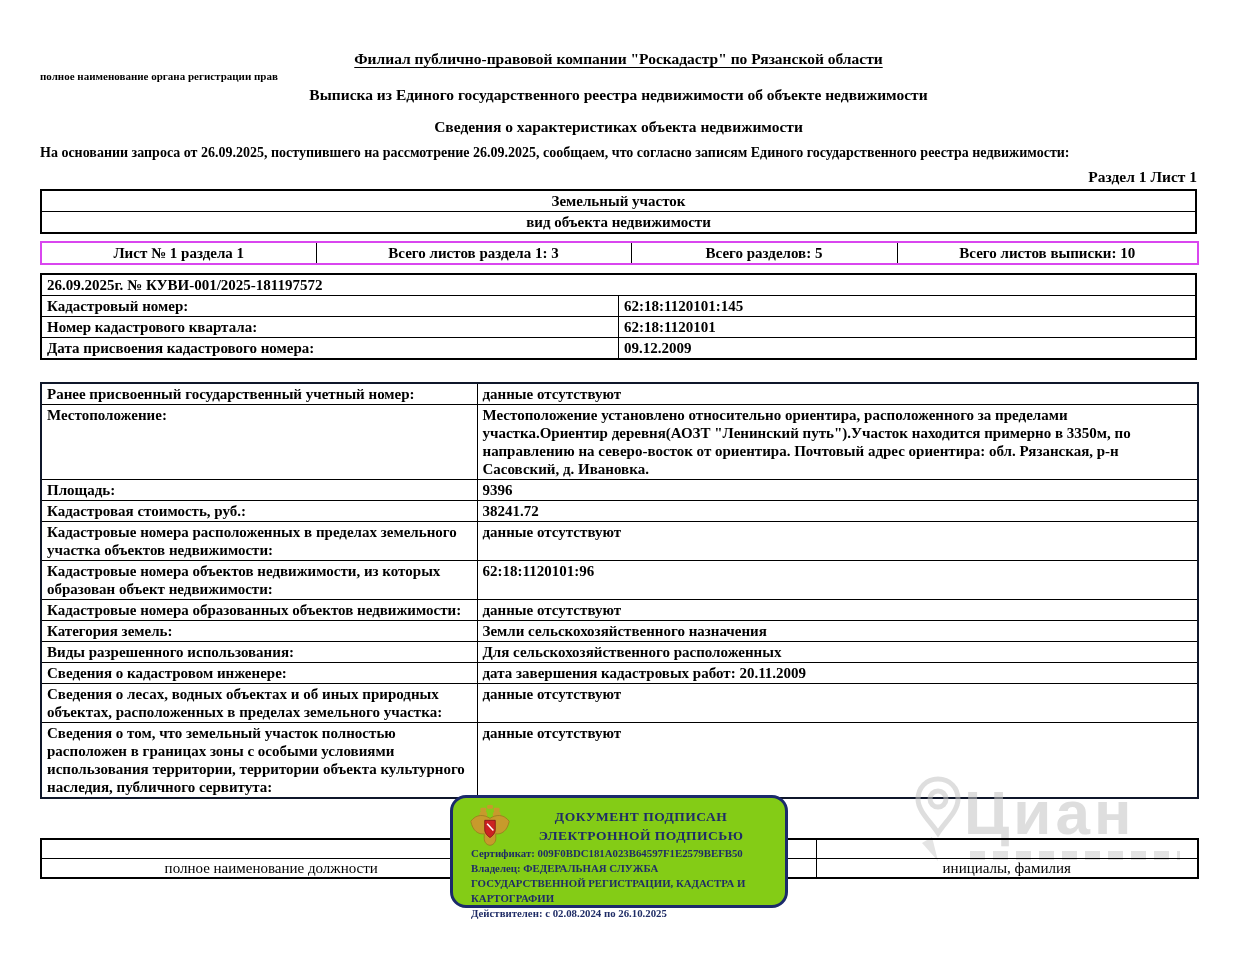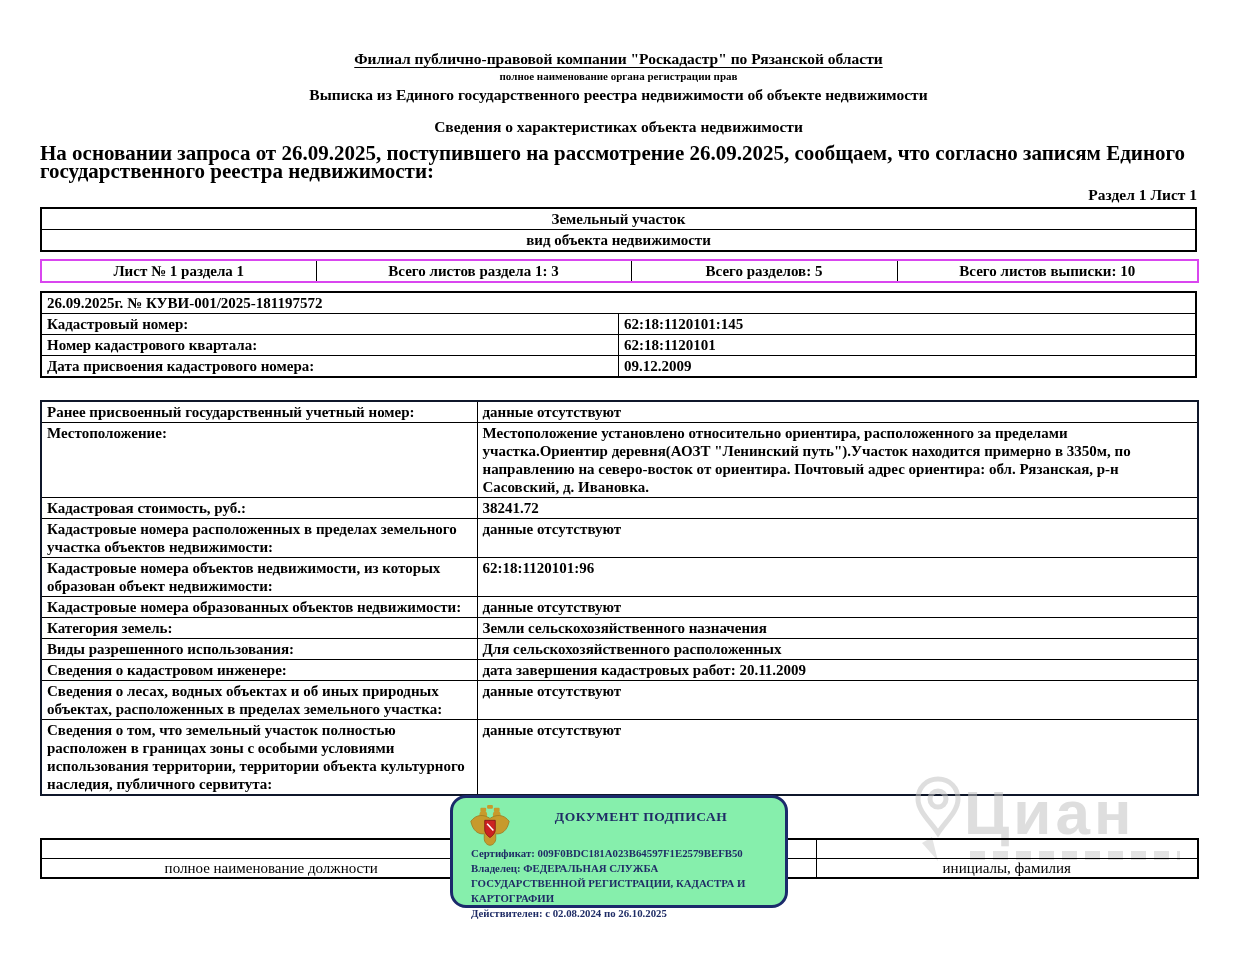--- a/index.html
+++ b/index.html
@@ -3,24 +3,24 @@
 <meta charset="utf-8">
 <style>
   * { box-sizing: border-box; margin: 0; padding: 0; }
   html, body { background: #ffffff; }
   body { font-family: "Liberation Serif", "DejaVu Serif", serif; color: #000; }
   .page { position: relative; width: 1238px; height: 957px; background: #fff; overflow: hidden; }
   .content { position: absolute; left: 40px; top: 0; width: 1157px; font-weight: bold; }
 
   
   .org-name { margin-top: 50px; text-align: center; font-size: 15.5px; line-height: 18px; text-decoration: underline; text-underline-offset: 3px; }
-  .org-caption { margin-top: 2px; text-align: center; font-size: 11px; line-height: 12px; }
+  .org-caption { margin-top: 2px; font-size: 11px; line-height: 12px; }
   .doc-title { margin-top: 4px; text-align: center; font-size: 15.5px; line-height: 18px; }
   .section-title { margin-top: 14px; text-align: center; font-size: 15.5px; line-height: 18px; }
-  .intro { margin-top: 8px; font-size: 21px; line-height: 18px; }
+  .intro { margin-top: 8px; font-size: 14px; line-height: 18px; }
   .section-page { margin-top: 6px; text-align: right; font-size: 15.5px; line-height: 18px; }
 
   
   table { border-collapse: collapse; width: 1157px; table-layout: fixed; }
   td { border: 1px solid #000; font-size: 15px; line-height: 18px; padding: 1px 5px; vertical-align: top; word-wrap: break-word; }
   table.t1 { margin-top: 3px; border: 2px solid #000; padding-left: 32px; }
   table.t1 td { text-align: center; }
   table.t2 { margin-top: 7px; border: 2px solid #d946ef; }
   table.t2 td { text-align: center; }
   table.t3 { margin-top: 8px; border: 2px solid #000; }
@@ -34,21 +34,21 @@
   .sign-table td { text-align: center; height: 19px; padding: 0 4px; font-size: 15px; }
 
   
   .watermark { position: absolute; top: -22px; left: 872px; z-index: 0; display: flex; align-items: flex-start; pointer-events: none; }
   .watermark-text { font-size: 62px; line-height: 80px; font-family: "Liberation Sans", sans-serif; font-weight: bold; color: rgba(195,195,195,0.55); letter-spacing: 4px; }
   .watermark-dashes { position: absolute; top: 78px; left: 58px; width: 210px; height: 9px;
     background: repeating-linear-gradient(90deg, rgba(205,205,205,0.55) 0 15px, transparent 15px 23px); }
 
   
   .stamp { position: absolute; top: 0; left: 410px; width: 338px; height: 113px; z-index: 2;
-    background: #86efac; border: 3px solid #1b2a6b; border-radius: 16px; padding: 6px 16px 4px 14px; }
+    background: #84cc16; border: 3px solid #1b2a6b; border-radius: 16px; padding: 6px 16px 4px 14px; }
   .stamp-head { display: flex; align-items: flex-start; }
   .stamp-eagle { width: 46px; height: 48px; flex: 0 0 46px; }
   .stamp-titles { flex: 1; text-align: center; margin-top: 3px; }
   .stamp-title { font-size: 13.5px; line-height: 19px; font-weight: bold; color: #1f2c66; letter-spacing: 0.5px; }
   .stamp-detail { font-size: 10.8px; line-height: 15px; font-weight: bold; color: #1f2c66; margin-left: 4px; }
   .stamp-detail.first { margin-top: -6px; }
 </style>
 </head>
 <body>
 
@@ -106,20 +106,24 @@
 
     <table class="t4">
       <tbody>
           <tr>
         <td class="col-label">Ранее присвоенный государственный учетный номер:</td>
         <td class="col-value">данные отсутствуют</td>
       </tr>
       <tr>
         <td class="col-label">Местоположение:</td>
         <td class="col-value">Местоположение установлено относительно ориентира, расположенного за пределами участка.Ориентир деревня(АОЗТ "Ленинский путь").Участок находится примерно в 3350м, по направлению на северо-восток от ориентира. Почтовый адрес ориентира: обл. Рязанская, р-н Сасовский, д. Ивановка.</td>
+      </tr>
+      <tr>
+        <td class="col-label">Площадь:</td>
+        <td class="col-value">9396</td>
       </tr>
       <tr>
         <td class="col-label">Кадастровая стоимость, руб.:</td>
         <td class="col-value">38241.72</td>
       </tr>
       <tr>
         <td class="col-label">Кадастровые номера расположенных в пределах земельного участка объектов недвижимости:</td>
         <td class="col-value">данные отсутствуют</td>
       </tr>
       <tr>
@@ -187,20 +191,21 @@
           <rect x="12" y="4" width="6" height="4" rx="1" fill="#c79a2c"></rect>
           <rect x="26" y="4" width="6" height="4" rx="1" fill="#c79a2c"></rect>
           <circle cx="15" cy="11" r="4" fill="#c79a2c"></circle>
           <circle cx="29" cy="11" r="4" fill="#c79a2c"></circle>
           <path d="M2,18 C8,10 16,11 22,15 C28,11 36,10 42,18 C40,28 34,32 28,31 L28,36 C28,40 25,43 22,43 C19,43 16,40 16,36 L16,31 C10,32 4,28 2,18 Z" fill="#c79a2c" stroke="#9a7720" stroke-width="0.8"></path>
           <path d="M16.5,17 h11 v10 c0,4.5 -5.5,8 -5.5,8 c0,0 -5.5,-3.5 -5.5,-8 Z" fill="#cc2222" stroke="#7a1414" stroke-width="0.8"></path>
           <path d="M19,20.5 l6.5,7" stroke="#ffffff" stroke-width="1.6"></path>
         </svg>
         <div class="stamp-titles">
           <div class="stamp-title">ДОКУМЕНТ ПОДПИСАН</div>
+          <div class="stamp-title">ЭЛЕКТРОННОЙ ПОДПИСЬЮ</div>
         </div>
       </div>
       <div class="stamp-detail first">Сертификат: 009F0BDC181A023B64597F1E2579BEFB50</div>
       <div class="stamp-detail">Владелец: ФЕДЕРАЛЬНАЯ СЛУЖБА ГОСУДАРСТВЕННОЙ РЕГИСТРАЦИИ, КАДАСТРА И КАРТОГРАФИИ</div>
       <div class="stamp-detail">Действителен: с 02.08.2024 по 26.10.2025</div>
     </div>
 
   </div>
 </div>
 

